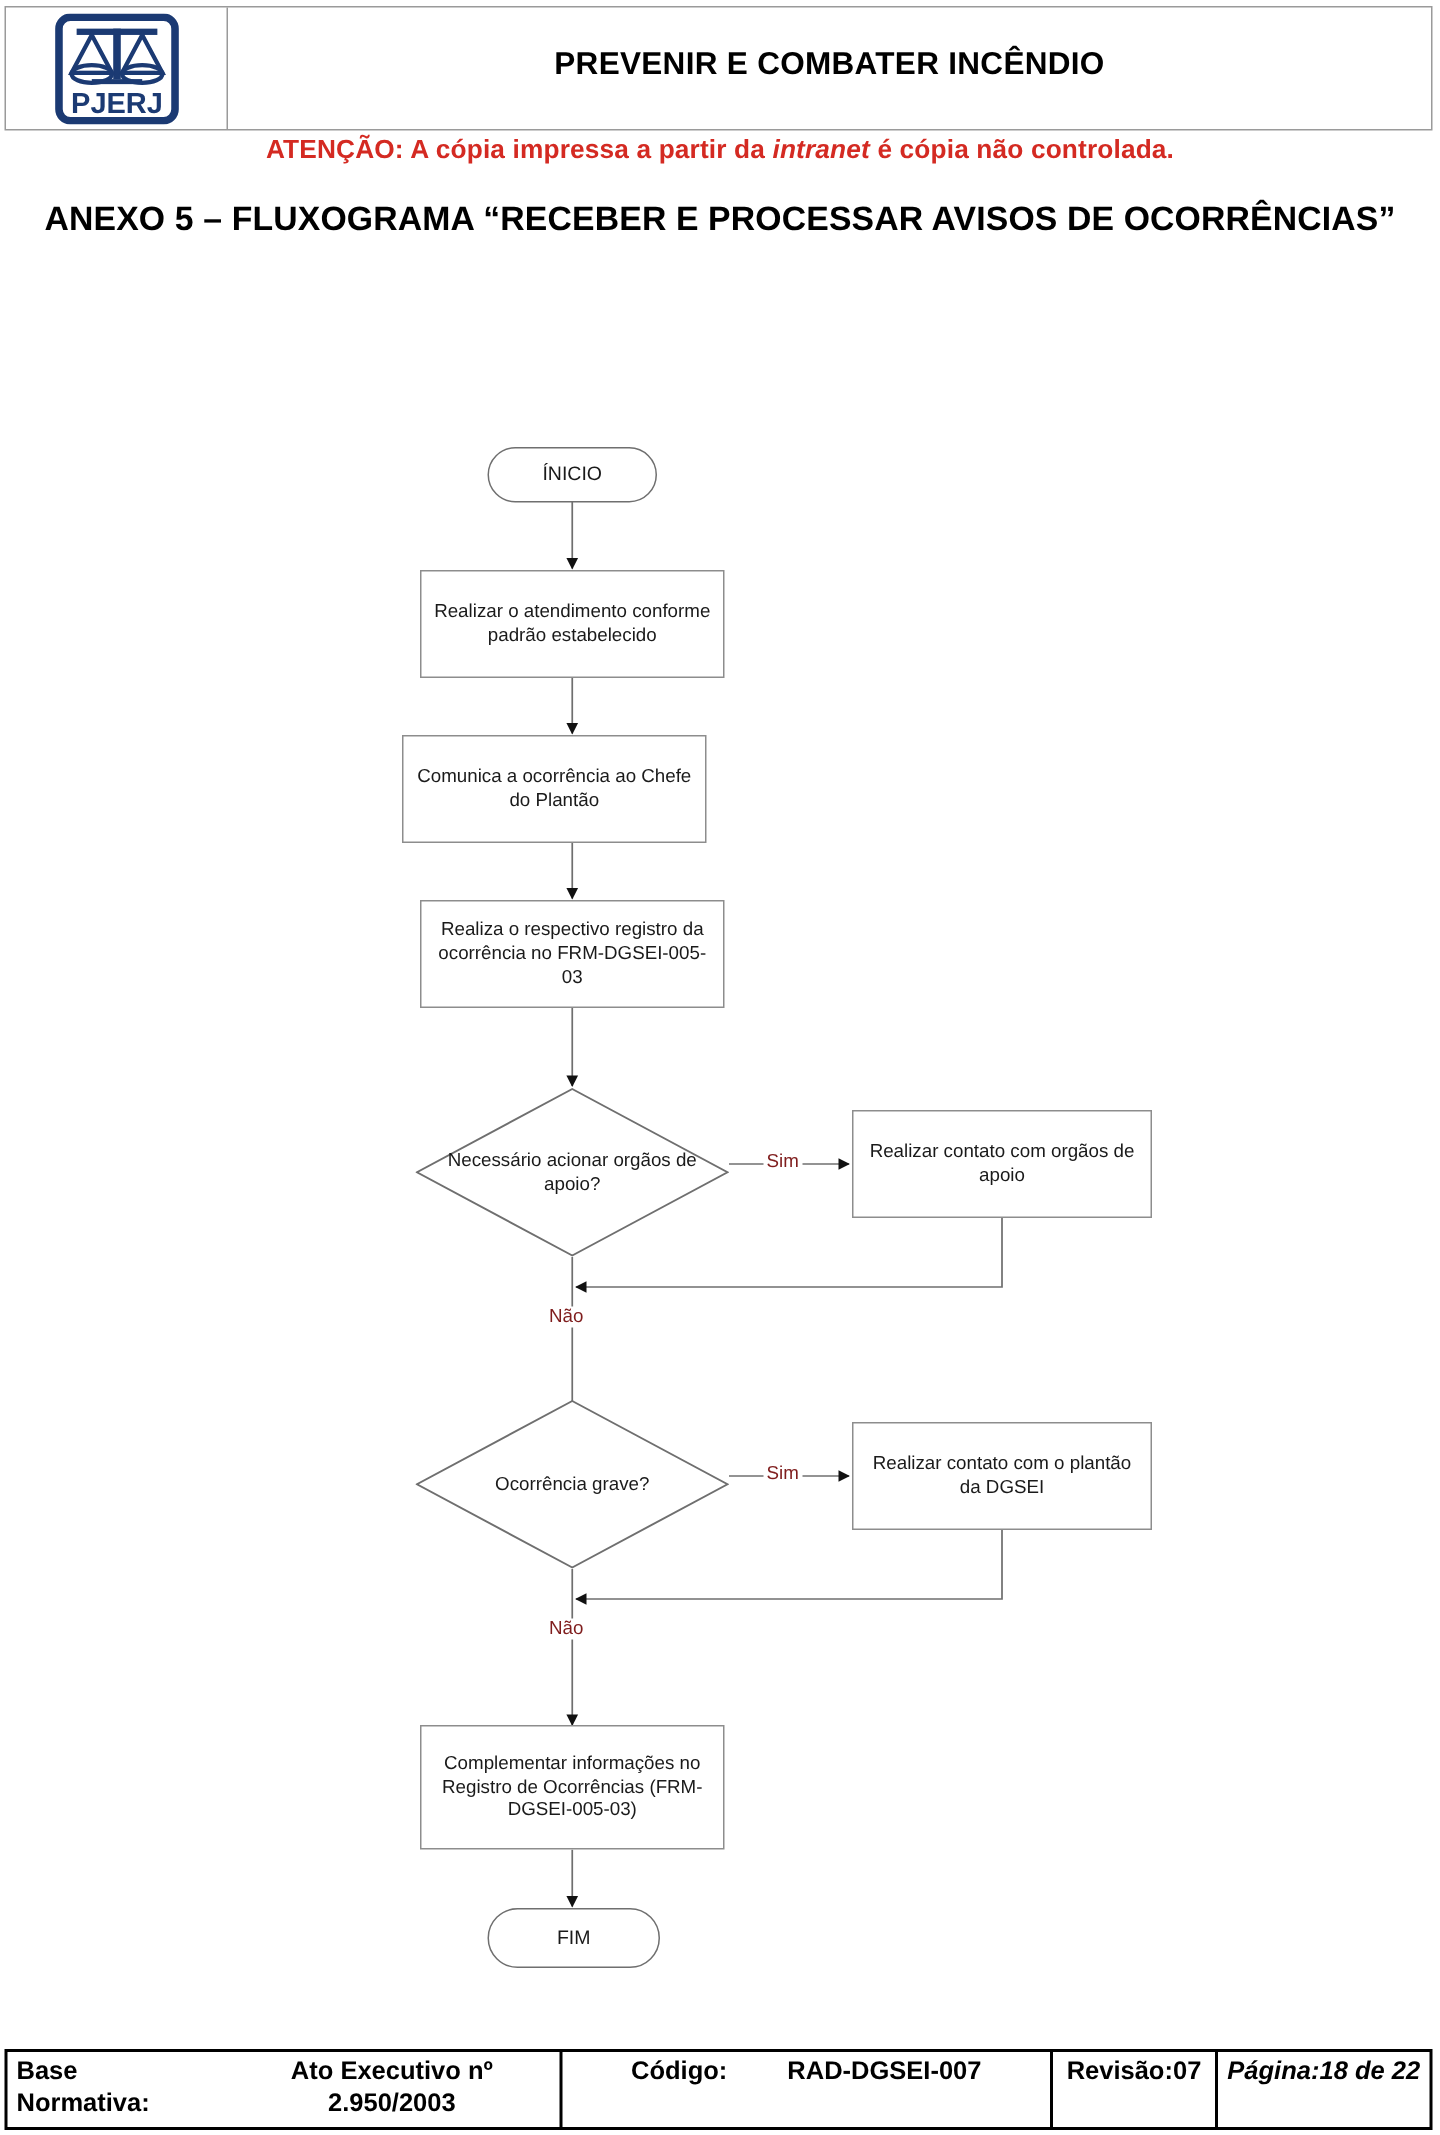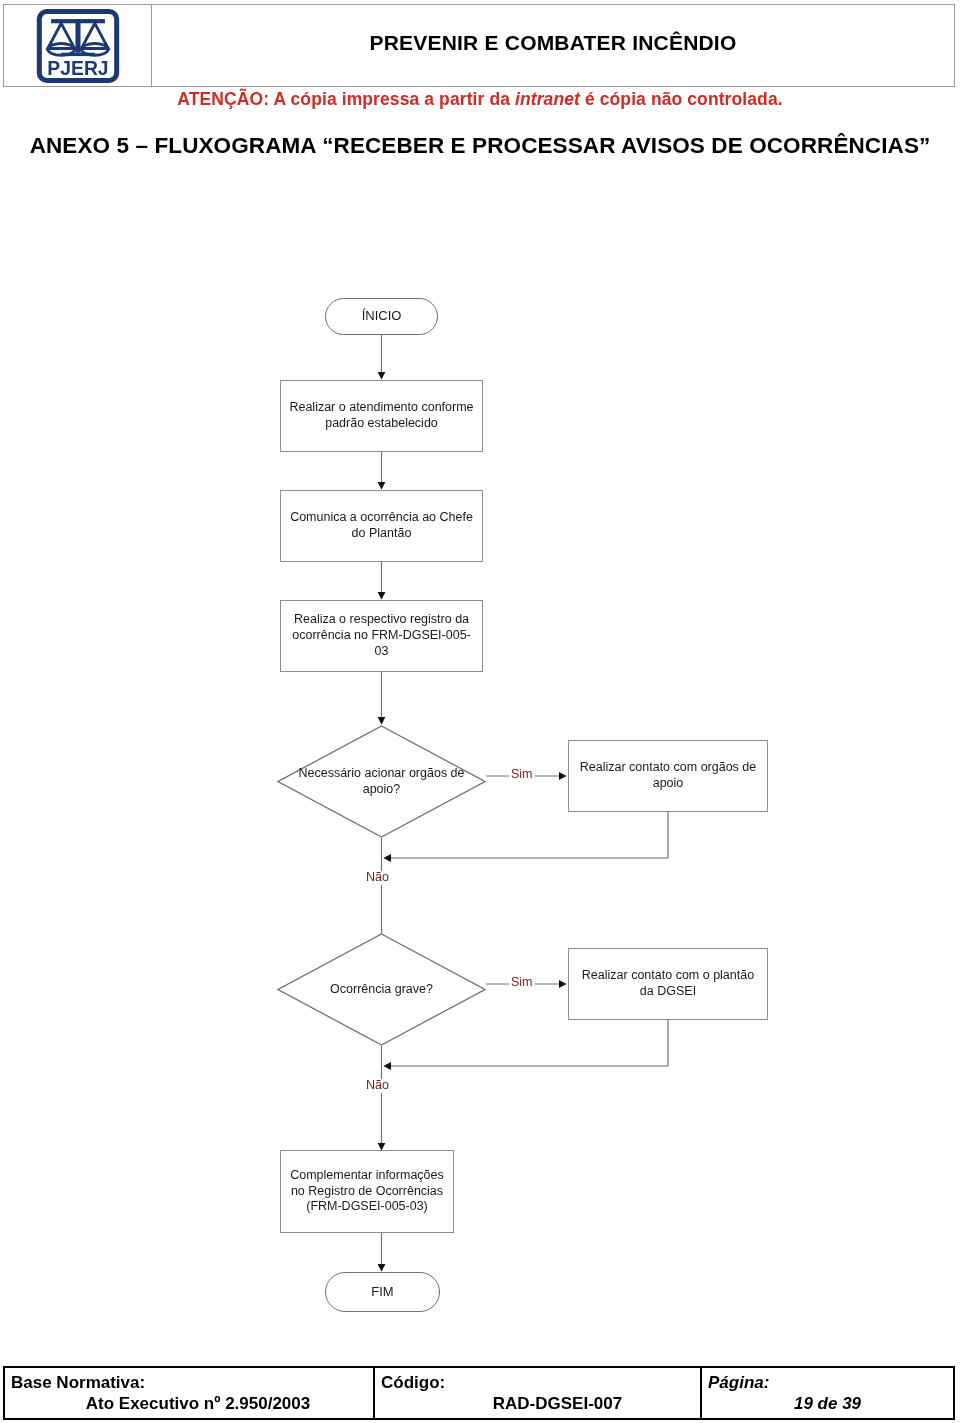--- a/index.html
+++ b/index.html
@@ -155,21 +155,21 @@
     height: 54px;
     box-sizing: border-box;
     border: 2px solid #000;
     display: flex;
   }
   .footer-cell {
     box-sizing: border-box;
     border-right: 2px solid #000;
     padding: 2px 6px 2px 6px;
     display: flex;
-    flex-direction: column;
+    flex-direction: row;
     justify-content: center;
   }
   .footer-cell:last-child { border-right: none; }
   .fc-base { width: 370px; }
   .fc-codigo { width: 327px; }
   .fc-revisao { width: 110px; }
   .fc-pagina { flex: 1; font-style: italic; }
 
   .footer-label {
     font-size: 17px;
@@ -263,21 +263,21 @@
 </svg>
 
 <div class="flow-node node-terminator" style="left:325px; top:298px; width:113px; height:37px;">
   <span>ÍNICIO</span>
 </div>
 
 <div class="flow-node node-process" style="left:280px; top:380px; width:203px; height:72px;">
   <span>Realizar o atendimento conforme padrão estabelecido</span>
 </div>
 
-<div class="flow-node node-process" style="left:280px; top:490px; width:203px; height:72px;">
+<div class="flow-node node-process" style="left:268px; top:490px; width:203px; height:72px;">
   <span>Comunica a ocorrência ao Chefe do Plantão</span>
 </div>
 
 <div class="flow-node node-process" style="left:280px; top:600px; width:203px; height:72px;">
   <span>Realiza o respectivo registro da ocorrência no FRM-DGSEI-005-03</span>
 </div>
 
 <div class="flow-node node-decision" style="left:277px; top:725px; width:209px; height:113px;">
   <svg class="decision-svg" viewBox="0 0 209 113" preserveAspectRatio="none">
     <polygon points="104.5,1 208,56.5 104.5,112 1,56.5" fill="#ffffff" stroke="#6f6f6f" stroke-width="1.3"></polygon>
@@ -293,21 +293,21 @@
   <svg class="decision-svg" viewBox="0 0 209 113" preserveAspectRatio="none">
     <polygon points="104.5,1 208,56.5 104.5,112 1,56.5" fill="#ffffff" stroke="#6f6f6f" stroke-width="1.3"></polygon>
   </svg>
   <span class="decision-label">Ocorrência grave?</span>
 </div>
 
 <div class="flow-node node-process" style="left:568px; top:948px; width:200px; height:72px;">
   <span>Realizar contato com o plantão da DGSEI</span>
 </div>
 
-<div class="flow-node node-process" style="left:280px; top:1150px; width:174px; height:83px;">
+<div class="flow-node node-process" style="left:280px; top:1150px; width:203px; height:83px;">
   <span>Complementar informações no Registro de Ocorrências (FRM-DGSEI-005-03)</span>
 </div>
 
 <div class="flow-node node-terminator" style="left:325px; top:1272px; width:115px; height:40px;">
   <span>FIM</span>
 </div>
 
 <span class="edge-label" style="left:509px; top:768px;">Sim</span>
 <span class="edge-label" style="left:364px; top:871px;">Não</span>
 <span class="edge-label" style="left:509px; top:976px;">Sim</span>
@@ -315,17 +315,21 @@
 
 <div class="footer-table">
   <div class="footer-cell fc-base">
     <div class="footer-label">Base Normativa:</div>
     <div class="footer-value">Ato Executivo nº 2.950/2003</div>
   </div>
   <div class="footer-cell fc-codigo">
     <div class="footer-label">Código:</div>
     <div class="footer-value">RAD-DGSEI-007</div>
   </div>
+  <div class="footer-cell fc-revisao">
+    <div class="footer-label">Revisão:</div>
+    <div class="footer-value">07</div>
+  </div>
   <div class="footer-cell fc-pagina">
     <div class="footer-label">Página:</div>
-    <div class="footer-value">19 de 39</div>
+    <div class="footer-value">18 de 22</div>
   </div>
 </div>
 
 </body></html>

